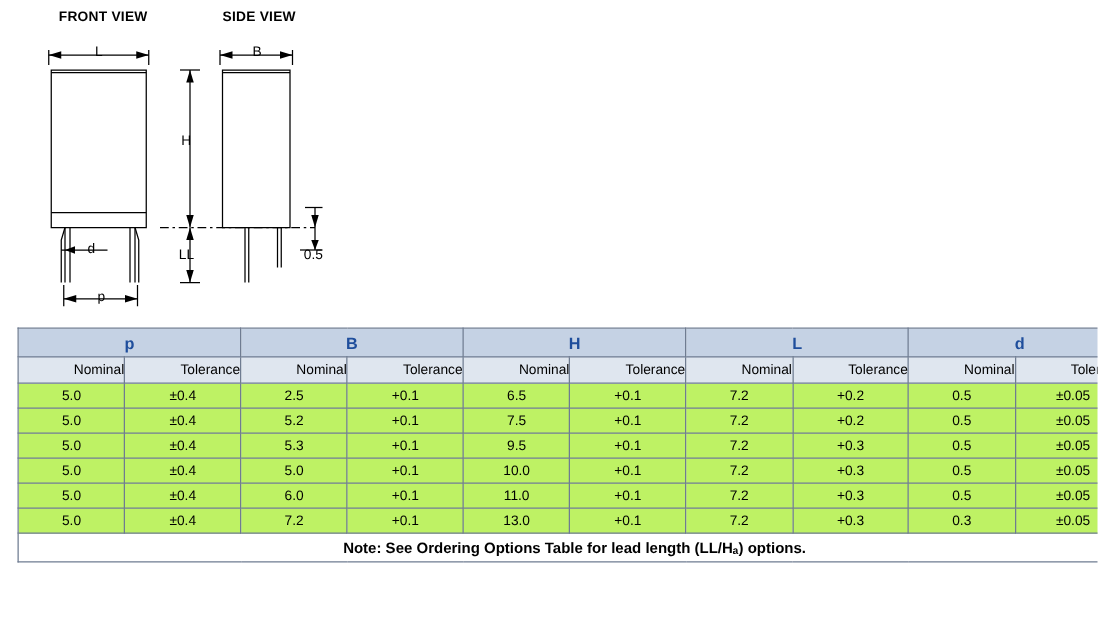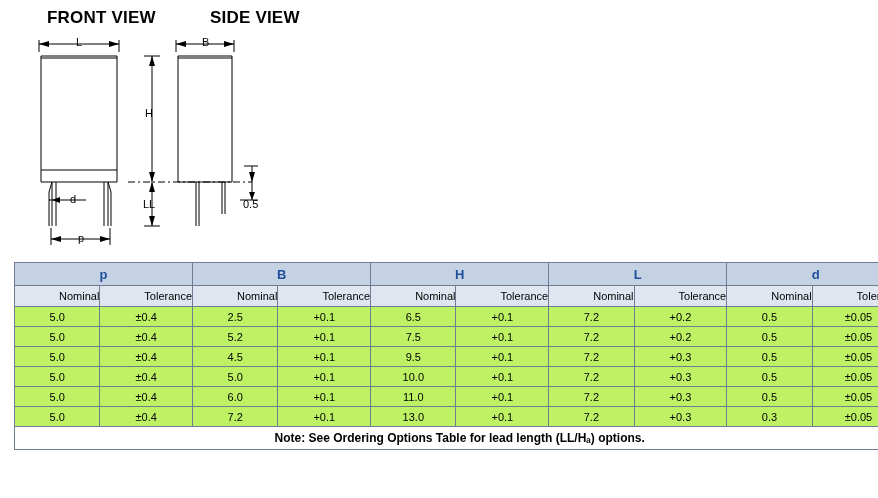--- a/index.html
+++ b/index.html
@@ -19,28 +19,28 @@
   
   #drawing {
     position: absolute;
     left: 0;
     top: 0;
     width: 878px;
     height: 258px;
   }
   .view-title {
     position: absolute;
-    font-size: 17px;
+    font-size: 11px;
     font-weight: bold;
     letter-spacing: 0.2px;
     color: #000;
     white-space: nowrap;
   }
   #front-view-title { left: 47px; top: 8px; }
-  #side-view-title  { left: 178px; top: 8px; margin-left: 32px; }
+  #side-view-title  { left: 178px; top: 8px; }
 
   .dim-label {
     position: absolute;
     font-size: 11px;
     color: #000;
     white-space: nowrap;
   }
 
   
   #spec-table {
@@ -237,21 +237,21 @@
       <td class="data">7.5</td>
       <td class="data">+0.1</td>
       <td class="data">7.2</td>
       <td class="data">+0.2</td>
       <td class="data">0.5</td>
       <td class="data">±0.05</td>
     </tr>
     <tr>
       <td class="data">5.0</td>
       <td class="data">±0.4</td>
-      <td class="data">4.5</td>
+      <td class="data">5.3</td>
       <td class="data">+0.1</td>
       <td class="data">9.5</td>
       <td class="data">+0.1</td>
       <td class="data">7.2</td>
       <td class="data">+0.3</td>
       <td class="data">0.5</td>
       <td class="data">±0.05</td>
     </tr>
     <tr>
       <td class="data">5.0</td>

